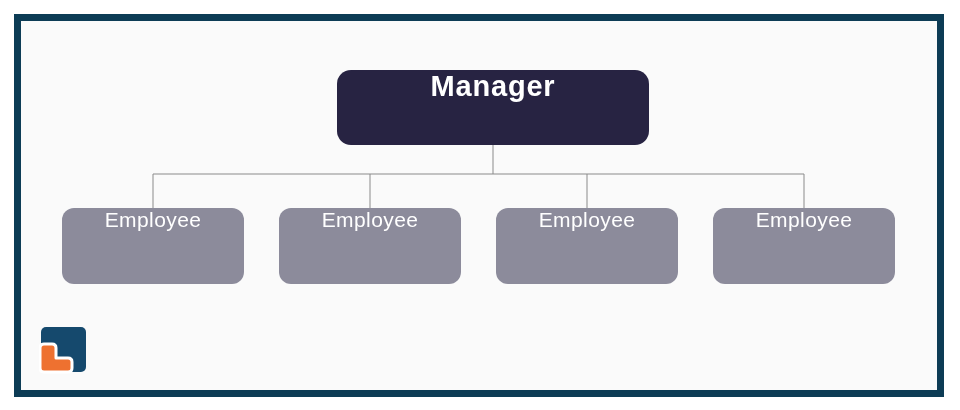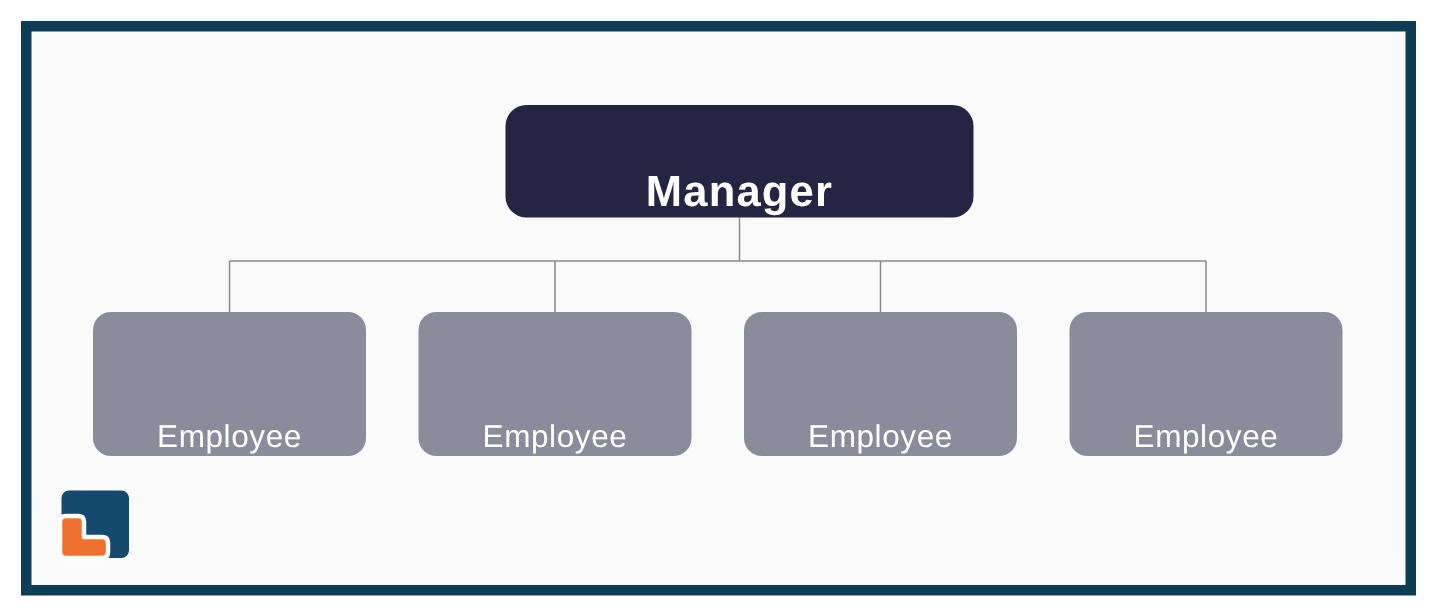--- a/index.html
+++ b/index.html
@@ -32,39 +32,39 @@
     height: 410px;
     pointer-events: none;
   }
   .connectors line {
     stroke: var(--connector-color, #8a8a8a);
     stroke-width: 1;
   }
   .node {
     position: absolute;
     display: flex;
-    align-items: flex-end;
+    align-items: flex-start;
     justify-content: center;
     color: #ffffff;
   }
   .node.manager {
     left: 337px;
     top: 70px;
     width: 312px;
     height: 75px;
     background: var(--manager-bg, #272342);
     border-radius: 14px;
     font-size: 29px;
     font-weight: 600;
     letter-spacing: 0.8px;
   }
   .node.employee {
     top: 208px;
     width: 182px;
-    height: 96px;
+    height: 76px;
     background: var(--child-bg, #8c8b9b);
     border-radius: 12px;
     font-size: 21px;
     font-weight: 500;
     letter-spacing: 0.4px;
   }
   .node.e0 { left: 62px; }
   .node.e1 { left: 279px; }
   .node.e2 { left: 496px; }
   .node.e3 { left: 713px; }

